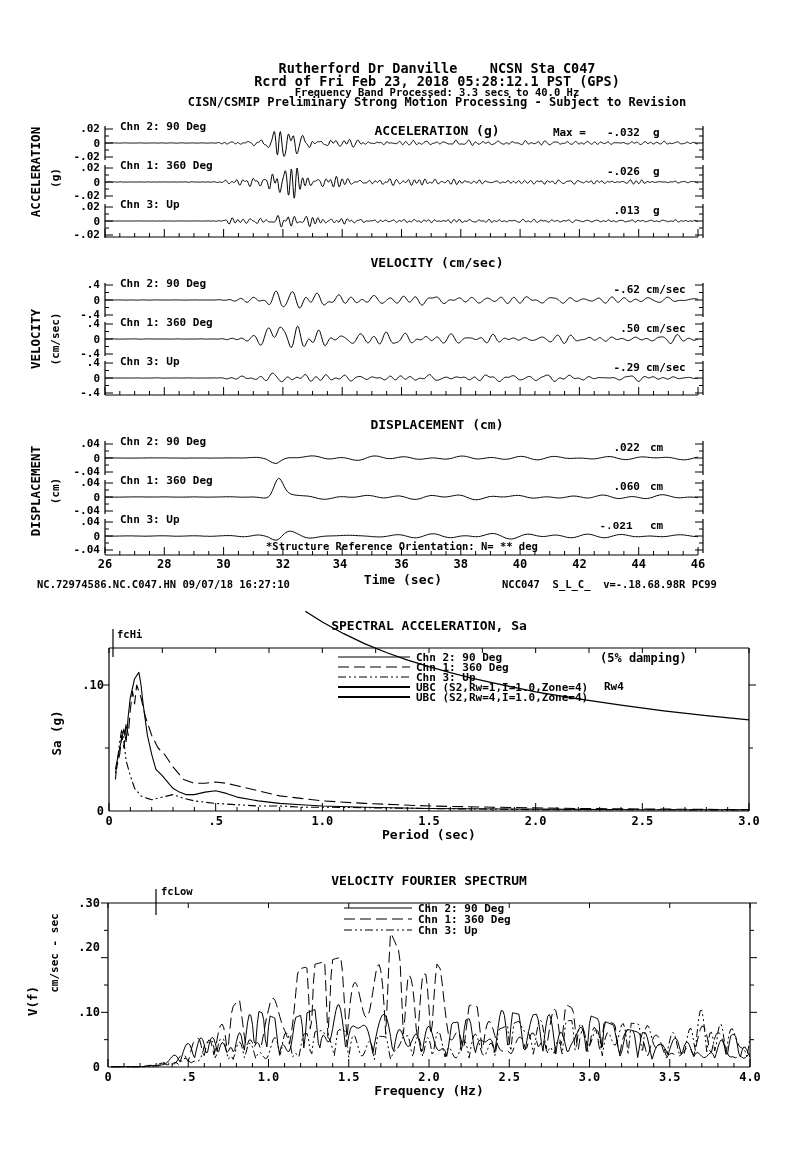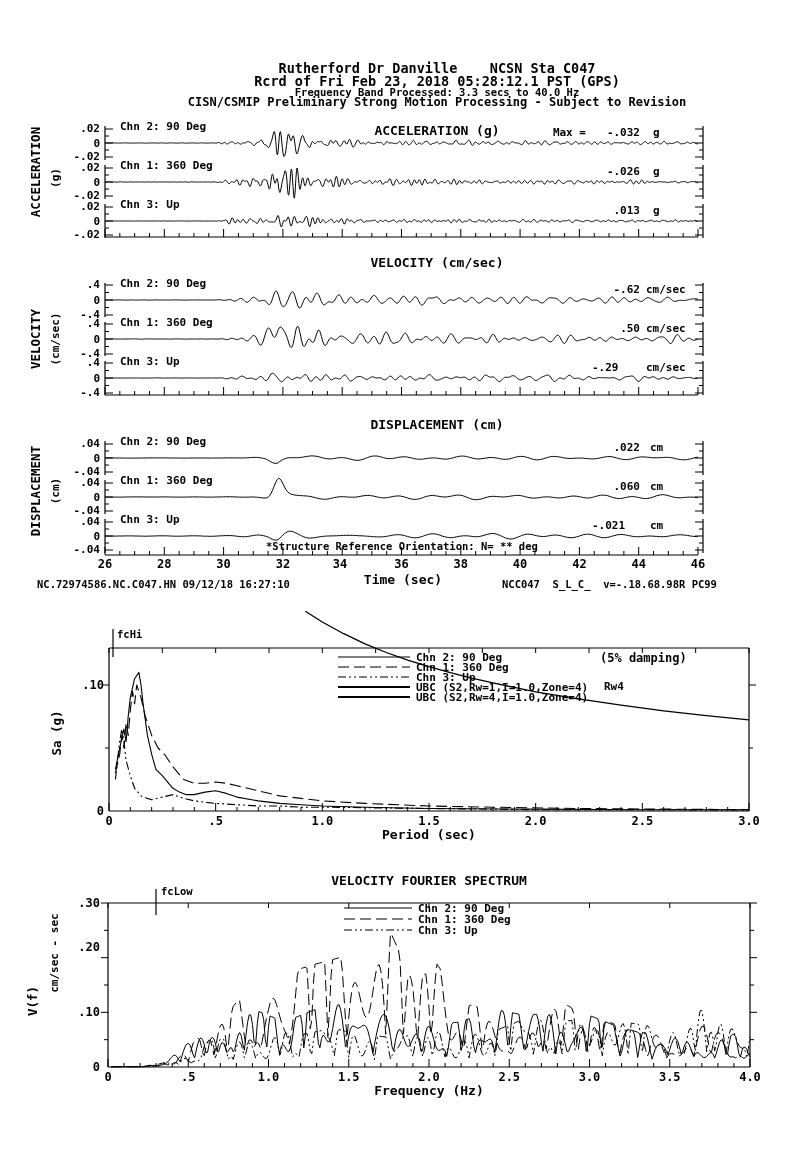--- a/index.html
+++ b/index.html
@@ -30,23 +30,24 @@
 
   <div class="v" style="left:-44px;top:164px;">ACCELERATION</div>
   <div class="v v11" style="left:-23px;top:170px;">(g)</div>
   <div class="v" style="left:-44px;top:331px;">VELOCITY</div>
   <div class="v v11" style="left:-23px;top:331px;">(cm/sec)</div>
   <div class="v" style="left:-44px;top:483px;">DISPLACEMENT</div>
   <div class="v v11" style="left:-23px;top:483px;">(cm)</div>
 
   <div class="lbl s10" style="left:266px;top:541px;">*Structure Reference Orientation: N= ** deg</div>
   <div class="lbl s13 c" style="left:103px;top:573px;width:600px;">Time (sec)</div>
-  <div class="lbl s10" style="left:37px;top:579px;">NC.72974586.NC.C047.HN 09/12/18 16:27:10</div>
+  <div class="lbl s10" style="left:37px;top:579px;">NC.72974586.NC.C047.HN 09/07/18 16:27:10</div>
   <div class="lbl s10" style="left:502px;top:579px;">NCC047  S_L_C_  v=-.18.68.98R PC99</div>
 
+  <div class="lbl s13 c" style="left:129px;top:619px;width:600px;">SPECTRAL ACCELERATION, Sa</div>
   <div class="lbl s12" style="left:600px;top:652px;">(5% damping)</div>
   <div class="lbl" style="left:604px;top:681px;">Rw4</div>
   <div class="lbl s10" style="left:117px;top:629px;">fcHi</div>
   <div class="v" style="left:-23px;top:725px;">Sa (g)</div>
   <div class="lbl s13 c" style="left:129px;top:828px;width:600px;">Period (sec)</div>
 
   <div class="lbl s13 c" style="left:129px;top:874px;width:600px;">VELOCITY FOURIER SPECTRUM</div>
   <div class="lbl s10" style="left:161px;top:886px;">fcLow</div>
   <div class="v v11" style="left:-24px;top:945px;">cm/sec - sec</div>
   <div class="v" style="left:-47px;top:993px;">V(f)</div>
@@ -82,39 +83,39 @@
     <div class="lbl" style="left: 56px; top: 318px; width: 44px; text-align: right; font-size: 11px;">.4</div>
     <div class="lbl" style="left: 56px; top: 334px; width: 44px; text-align: right; font-size: 11px;">0</div>
     <div class="lbl" style="left: 56px; top: 348px; width: 44px; text-align: right; font-size: 11px;">-.4</div>
     <div class="lbl" style="left: 120px; top: 317px; text-align: left; font-size: 11px;">Chn 1: 360 Deg</div>
     <div class="lbl" style="left: 592px; top: 323px; width: 48px; text-align: right; font-size: 11px;">.50</div>
     <div class="lbl" style="left: 646px; top: 323px; text-align: left; font-size: 11px;">cm/sec</div>
     <div class="lbl" style="left: 56px; top: 357px; width: 44px; text-align: right; font-size: 11px;">.4</div>
     <div class="lbl" style="left: 56px; top: 373px; width: 44px; text-align: right; font-size: 11px;">0</div>
     <div class="lbl" style="left: 56px; top: 387px; width: 44px; text-align: right; font-size: 11px;">-.4</div>
     <div class="lbl" style="left: 120px; top: 356px; text-align: left; font-size: 11px;">Chn 3: Up</div>
-    <div class="lbl" style="left: 592px; top: 362px; width: 48px; font-size: 11px;">-.29</div>
+    <div class="lbl" style="left: 592px; top: 362px; width: 48px; text-align: right; font-size: 11px;">-.29</div>
     <div class="lbl" style="left: 646px; top: 362px; text-align: left; font-size: 11px;">cm/sec</div>
     <div class="lbl" style="left: 56px; top: 438px; width: 44px; text-align: right; font-size: 11px;">.04</div>
     <div class="lbl" style="left: 56px; top: 453px; width: 44px; text-align: right; font-size: 11px;">0</div>
     <div class="lbl" style="left: 56px; top: 466px; width: 44px; text-align: right; font-size: 11px;">-.04</div>
     <div class="lbl" style="left: 120px; top: 436px; text-align: left; font-size: 11px;">Chn 2: 90 Deg</div>
     <div class="lbl" style="left: 592px; top: 442px; width: 48px; text-align: right; font-size: 11px;">.022</div>
     <div class="lbl" style="left: 650px; top: 442px; text-align: left; font-size: 11px;">cm</div>
     <div class="lbl" style="left: 56px; top: 477px; width: 44px; text-align: right; font-size: 11px;">.04</div>
     <div class="lbl" style="left: 56px; top: 492px; width: 44px; text-align: right; font-size: 11px;">0</div>
     <div class="lbl" style="left: 56px; top: 505px; width: 44px; text-align: right; font-size: 11px;">-.04</div>
     <div class="lbl" style="left: 120px; top: 475px; text-align: left; font-size: 11px;">Chn 1: 360 Deg</div>
     <div class="lbl" style="left: 592px; top: 481px; width: 48px; text-align: right; font-size: 11px;">.060</div>
     <div class="lbl" style="left: 650px; top: 481px; text-align: left; font-size: 11px;">cm</div>
     <div class="lbl" style="left: 56px; top: 516px; width: 44px; text-align: right; font-size: 11px;">.04</div>
     <div class="lbl" style="left: 56px; top: 531px; width: 44px; text-align: right; font-size: 11px;">0</div>
     <div class="lbl" style="left: 56px; top: 544px; width: 44px; text-align: right; font-size: 11px;">-.04</div>
     <div class="lbl" style="left: 120px; top: 514px; text-align: left; font-size: 11px;">Chn 3: Up</div>
-    <div class="lbl" style="left: 592px; top: 520px; width: 48px; text-align: left; font-size: 11px;">-.021</div>
+    <div class="lbl" style="left: 592px; top: 520px; width: 48px; text-align: center; font-size: 11px; font-family: Liberation Mono, monospace;">-.021</div>
     <div class="lbl" style="left: 650px; top: 520px; text-align: left; font-size: 11px;">cm</div>
     <div class="lbl" style="left: 87px; top: 558px; width: 36px; text-align: center; font-size: 12px;">26</div>
     <div class="lbl" style="left: 146.3px; top: 558px; width: 36px; text-align: center; font-size: 12px;">28</div>
     <div class="lbl" style="left: 205.6px; top: 558px; width: 36px; text-align: center; font-size: 12px;">30</div>
     <div class="lbl" style="left: 264.9px; top: 558px; width: 36px; text-align: center; font-size: 12px;">32</div>
     <div class="lbl" style="left: 322px; top: 558px; width: 36px; text-align: center; font-size: 12px;">34</div>
     <div class="lbl" style="left: 383.5px; top: 558px; width: 36px; text-align: center; font-size: 12px;">36</div>
     <div class="lbl" style="left: 442.8px; top: 558px; width: 36px; text-align: center; font-size: 12px;">38</div>
     <div class="lbl" style="left: 502.1px; top: 558px; width: 36px; text-align: center; font-size: 12px;">40</div>
     <div class="lbl" style="left: 561.4px; top: 558px; width: 36px; text-align: center; font-size: 12px;">42</div>

